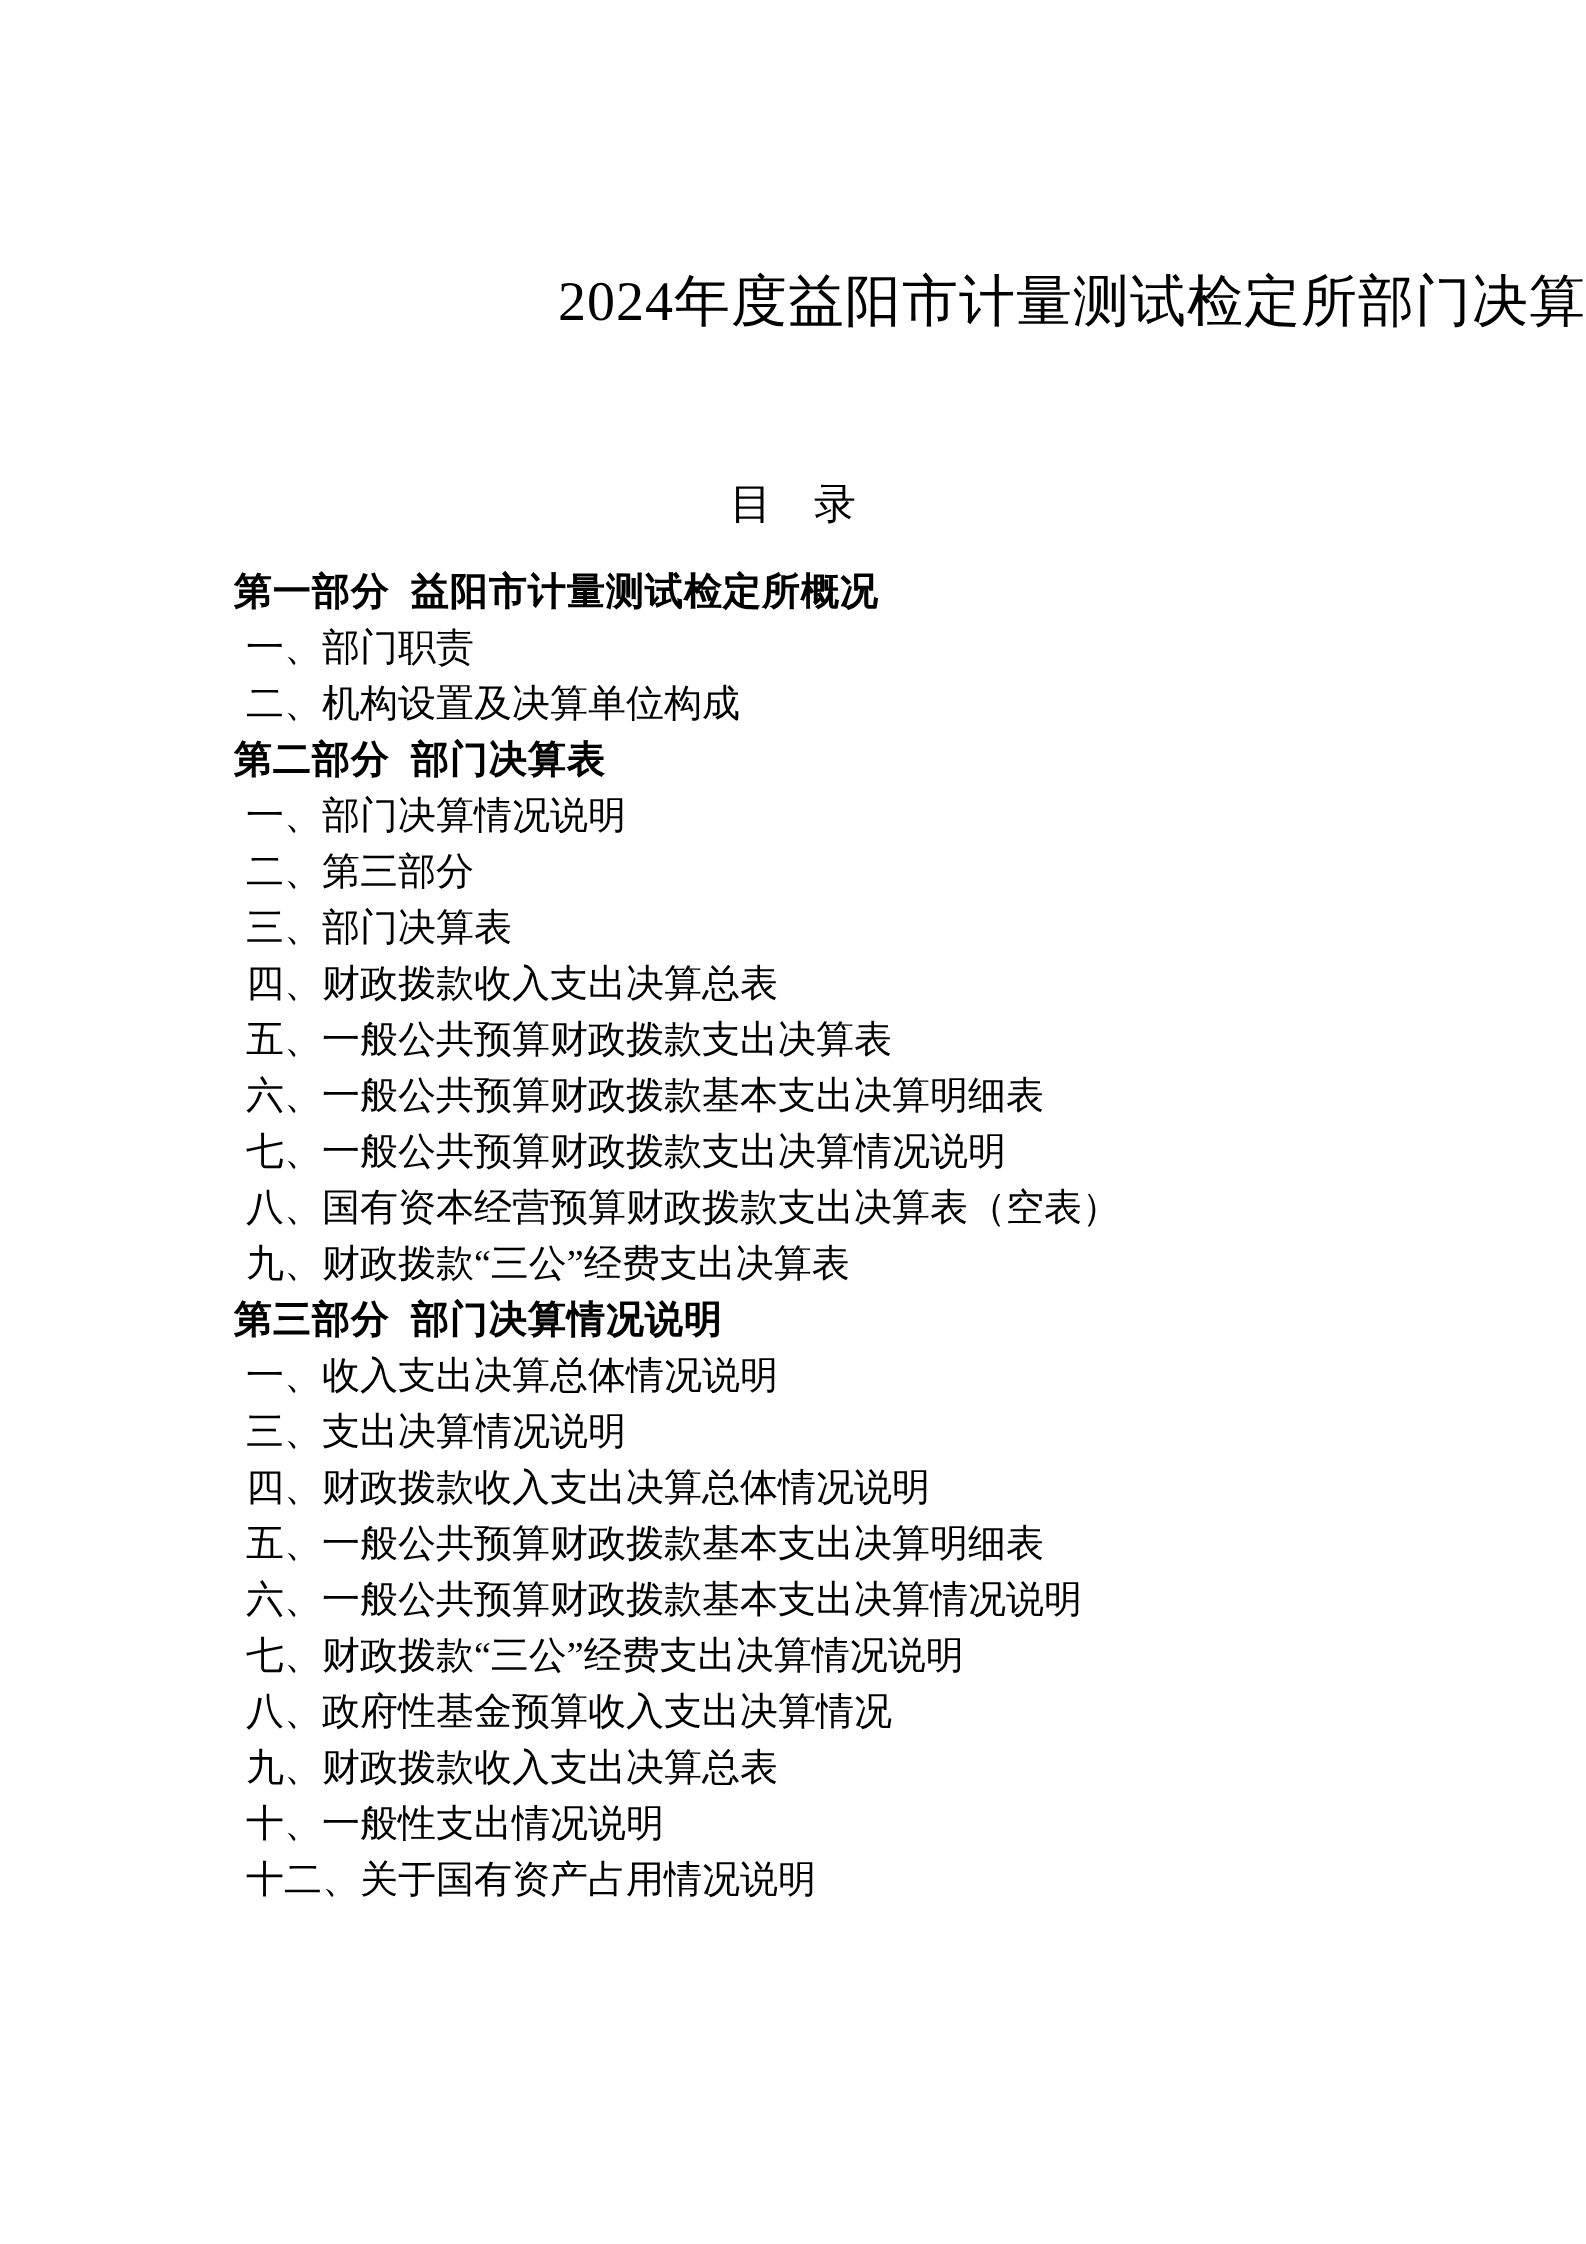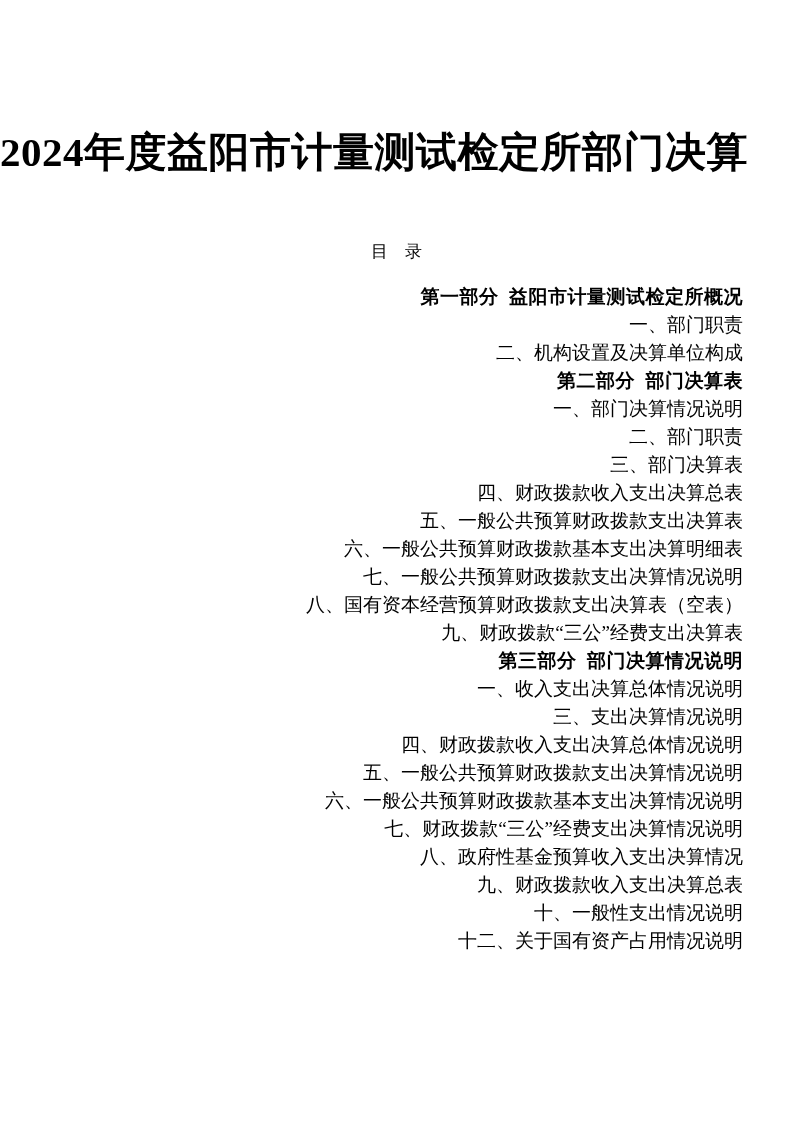--- a/index.html
+++ b/index.html
@@ -10,44 +10,43 @@
     background:#ffffff;
     color:#000000;
     font-family:"Liberation Serif","DejaVu Serif",serif;
     overflow:hidden;
   }
   .doc-title{
     position:absolute;
     top:131px;
     left:0;
     width:100%;
-    text-align:left;
-    font-size:41px;
+    text-align:right;
+    font-size:28px;
     line-height:42px;
-    font-weight:700;
+    font-weight:400;
     letter-spacing:0.5px;
     white-space:pre;
   }
   .toc-heading{
     position:absolute;
     top:240px;
     left:0;
     width:100%;
     text-align:center;
-    font-size:17px;
+    font-size:21px;
     line-height:24px;
     font-weight:400;
     white-space:pre;
   }
   .toc{
     position:absolute;
     top:283px;
     left:117px;
     right:50px;
-    text-align:right;
   }
   .toc-line{
     height:28px;
     line-height:28px;
     font-size:19px;
     white-space:pre;
     overflow:hidden;
   }
   .toc-line.heading{
     font-weight:700;
@@ -67,34 +66,34 @@
   <div class="toc-heading">目　录</div>
 
   <div class="toc">
 
     <div class="toc-line heading">第一部分  益阳市计量测试检定所概况</div>
     <div class="toc-line item">一、部门职责</div>
     <div class="toc-line item">二、机构设置及决算单位构成</div>
 
     <div class="toc-line heading">第二部分  部门决算表</div>
     <div class="toc-line item">一、部门决算情况说明</div>
-    <div class="toc-line item">二、部门职责</div>
+    <div class="toc-line item">二、第三部分</div>
     <div class="toc-line item">三、部门决算表</div>
     <div class="toc-line item">四、财政拨款收入支出决算总表</div>
     <div class="toc-line item">五、一般公共预算财政拨款支出决算表</div>
     <div class="toc-line item">六、一般公共预算财政拨款基本支出决算明细表</div>
     <div class="toc-line item">七、一般公共预算财政拨款支出决算情况说明</div>
     <div class="toc-line item">八、国有资本经营预算财政拨款支出决算表（空表）</div>
     <div class="toc-line item">九、财政拨款“三公”经费支出决算表</div>
 
     <div class="toc-line heading">第三部分  部门决算情况说明</div>
     <div class="toc-line item">一、收入支出决算总体情况说明</div>
     <div class="toc-line item">三、支出决算情况说明</div>
     <div class="toc-line item">四、财政拨款收入支出决算总体情况说明</div>
-    <div class="toc-line item">五、一般公共预算财政拨款支出决算情况说明</div>
+    <div class="toc-line item">五、一般公共预算财政拨款基本支出决算明细表</div>
     <div class="toc-line item">六、一般公共预算财政拨款基本支出决算情况说明</div>
     <div class="toc-line item">七、财政拨款“三公”经费支出决算情况说明</div>
     <div class="toc-line item">八、政府性基金预算收入支出决算情况</div>
     <div class="toc-line item">九、财政拨款收入支出决算总表</div>
     <div class="toc-line item">十、一般性支出情况说明</div>
     <div class="toc-line item">十二、关于国有资产占用情况说明</div>
 
   </div>
 
 </div>

